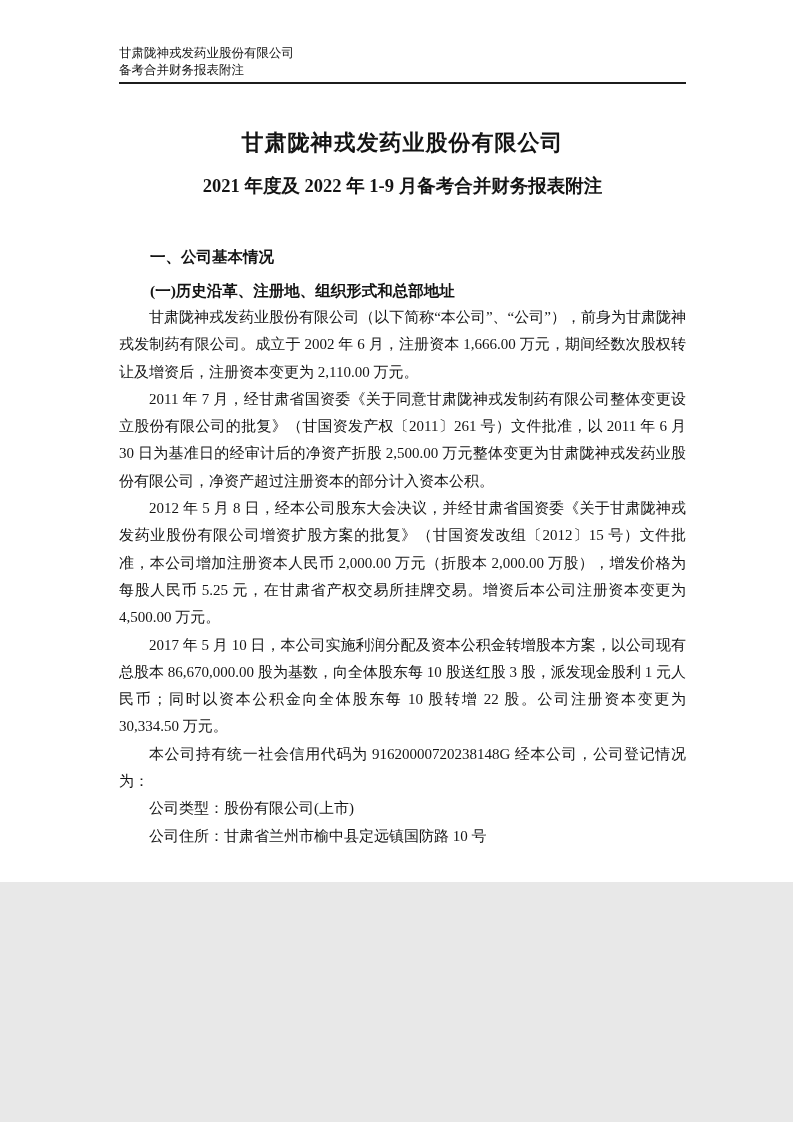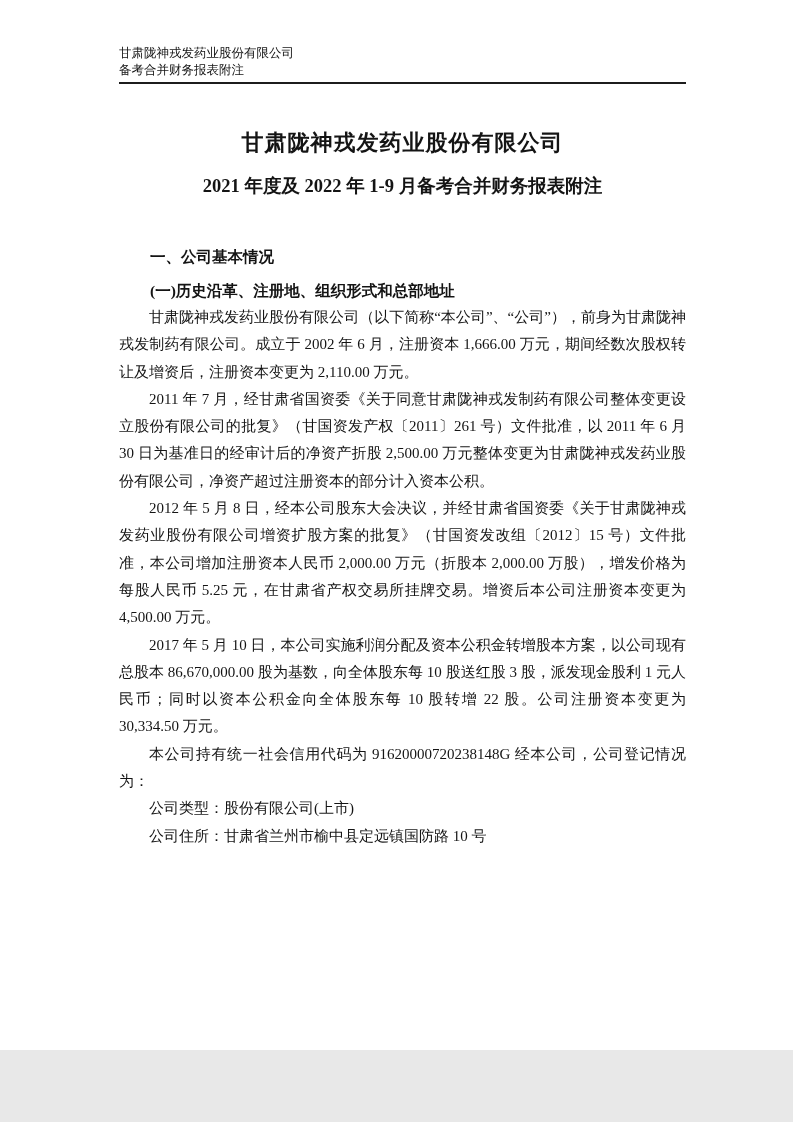--- a/index.html
+++ b/index.html
@@ -1,19 +1,19 @@
 <!DOCTYPE html>
 <html><head>
 <meta charset="utf-8">
 <style>
   html, body { margin: 0; padding: 0; background: #e8e8e8; }
   .page {
     position: relative;
     width: 793px;
-    height: 1050px;
+    height: 882px;
     margin: 0 auto;
     background: #ffffff;
     color: #141414;
     font-family: "Liberation Serif", "DejaVu Serif", serif;
     overflow: hidden;
   }
   .content {
     position: absolute;
     left: 119px;
     top: 0;

